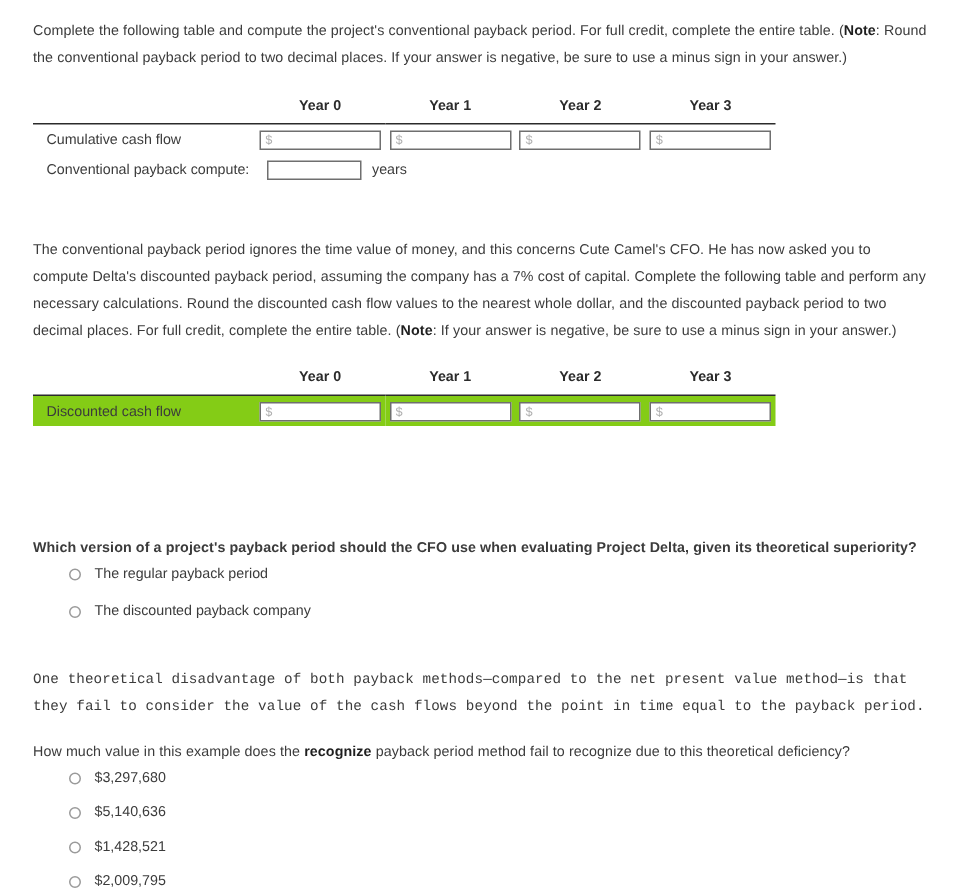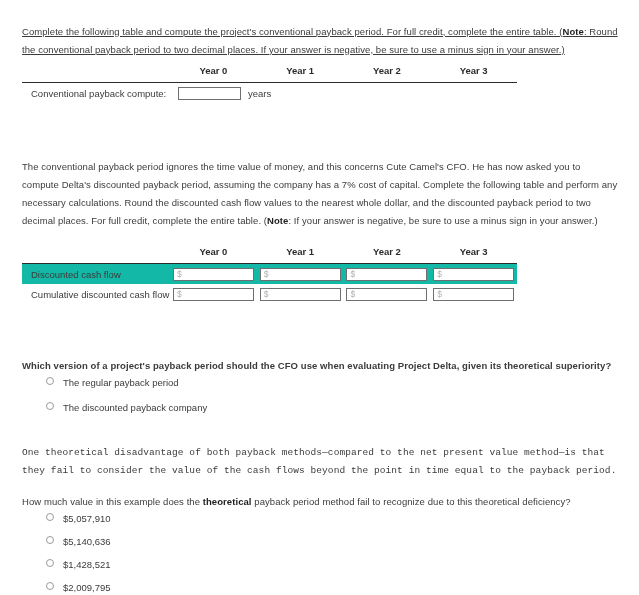--- a/index.html
+++ b/index.html
@@ -68,21 +68,21 @@
     white-space: nowrap;
   }
   .tbl tr.datarow td { height: 19px; }
   .tbl tr.inrow td   { height: 20px; }
 
   
   col.c-lbl { width: 148px; }
   col.c-yr  { width: 86.75px; }
 
   
-  .shade td { background: #14b8a6; }
+  .shade td { background: #84cc16; }
 
   
   .cell-in {
     box-sizing: border-box;
     display: inline-block;
     width: 81px;
     height: 13px;
     border: 1px solid #6f6f6f;
     background: #ffffff;
     font-family: "Liberation Sans", sans-serif;
@@ -117,60 +117,67 @@
     vertical-align: middle;
   }
   td.pb-cell { text-align: left; padding-left: 8px; white-space: nowrap; }
   td.pb-cell2 { text-align: left; padding-left: 32px; white-space: nowrap; }
 
   
   .opt {
     position: absolute;
     left: 46px;
     display: flex;
-    align-items: flex-start;
+    align-items: center;
     font-size: 9.5px;
     color: #3b3b3b;
     white-space: nowrap;
   }
   .radio {
     box-sizing: border-box;
     width: 8px;
     height: 8px;
     border: 1px solid #9a9a9a;
     border-radius: 50%;
     background: #fff;
     margin-right: 9px;
     flex: 0 0 auto;
   }
 </style>
 </head>
 <body>
 
 <div class="page">
 
-  <p class="para" style="top:13px;text-decoration:underline;"><span>Complete the following table and compute the project's conventional payback period. For full credit, complete the entire table. (</span><b>Note</b><span>: Round the conventional payback period to two decimal places. If your answer is negative, be sure to use a minus sign in your answer.)</span></p>
+  <p class="para" style="top:2px;"><span>Complete the following table and compute the project's conventional payback period. For full credit, complete the entire table. (</span><b>Note</b><span>: Round the conventional payback period to two decimal places. If your answer is negative, be sure to use a minus sign in your answer.)</span></p>
 
   <table class="tbl" style="top:62px;">
     <colgroup>
       <col class="c-lbl">
         <col class="c-yr">
         <col class="c-yr">
         <col class="c-yr">
         <col class="c-yr">
     </colgroup>
     <tbody>
         <tr class="hdr">
       <th class="lbl"></th>
       <th class="yr">Year 0</th>
       <th class="yr">Year 1</th>
       <th class="yr">Year 2</th>
       <th class="yr">Year 3</th>
     </tr>
     <tr class="inrow">
+      <td class="lbl">Cumulative cash flow</td>
+      <td class="val"><input class="cell-in" placeholder="$" style=""></td>
+      <td class="val"><input class="cell-in" placeholder="$" style=""></td>
+      <td class="val"><input class="cell-in" placeholder="$" style=""></td>
+      <td class="val"><input class="cell-in" placeholder="$" style=""></td>
+    </tr>
+    <tr class="inrow">
       <td class="lbl">Conventional payback compute:</td>
       <td class="pb-cell" colspan="4"><input class="yrs-in" style=""><span class="yrs-lbl">years</span></td>
     </tr>
   </tbody>
     </table>
 
   <p class="para" style="top:148px;"><span>The conventional payback period ignores the time value of money, and this concerns Cute Camel's CFO. He has now asked you to compute Delta's discounted payback period, assuming the company has a 7% cost of capital. Complete the following table and perform any necessary calculations. Round the discounted cash flow values to the nearest whole dollar, and the discounted payback period to two decimal places. For full credit, complete the entire table. (</span><b>Note</b><span>: If your answer is negative, be sure to use a minus sign in your answer.)</span></p>
 
   <table class="tbl" style="top:243px;">
     <colgroup>
@@ -188,48 +195,41 @@
       <th class="yr">Year 2</th>
       <th class="yr">Year 3</th>
     </tr>
     <tr class="inrow shade">
       <td class="lbl">Discounted cash flow</td>
       <td class="val"><input class="cell-in" placeholder="$" style=""></td>
       <td class="val"><input class="cell-in" placeholder="$" style=""></td>
       <td class="val"><input class="cell-in" placeholder="$" style=""></td>
       <td class="val"><input class="cell-in" placeholder="$" style=""></td>
     </tr>
-    <tr class="inrow">
-      <td class="lbl">Cumulative discounted cash flow</td>
-      <td class="val"><input class="cell-in" placeholder="$" style=""></td>
-      <td class="val"><input class="cell-in" placeholder="$" style=""></td>
-      <td class="val"><input class="cell-in" placeholder="$" style=""></td>
-      <td class="val"><input class="cell-in" placeholder="$" style=""></td>
-    </tr>
   </tbody>
     </table>
 
   <p class="para" style="top:347px;font-weight:bold;">Which version of a project's payback period should the CFO use when evaluating Project Delta, given its theoretical superiority?</p>
 
   <div class="opt" style="top:377px;">
     <span class="radio"></span>
     <span>The regular payback period</span>
   </div>
   <div class="opt" style="top:402px;">
     <span class="radio"></span>
     <span>The discounted payback company</span>
   </div>
 
   <p class="para" style="top:434px;font-family:Liberation Mono, monospace;">One theoretical disadvantage of both payback methods—compared to the net present value method—is that they fail to consider the value of the cash flows beyond the point in time equal to the payback period.</p>
 
-  <p class="para" style="top:483px;"><span>How much value in this example does the </span><b>theoretical</b><span> payback period method fail to recognize due to this theoretical deficiency?</span></p>
+  <p class="para" style="top:483px;"><span>How much value in this example does the </span><b>recognize</b><span> payback period method fail to recognize due to this theoretical deficiency?</span></p>
 
   <div class="opt" style="top:513px;">
     <span class="radio"></span>
-    <span>$5,057,910</span>
+    <span>$3,297,680</span>
   </div>
   <div class="opt" style="top:536px;">
     <span class="radio"></span>
     <span>$5,140,636</span>
   </div>
   <div class="opt" style="top:559px;">
     <span class="radio"></span>
     <span>$1,428,521</span>
   </div>
   <div class="opt" style="top:582px;">

